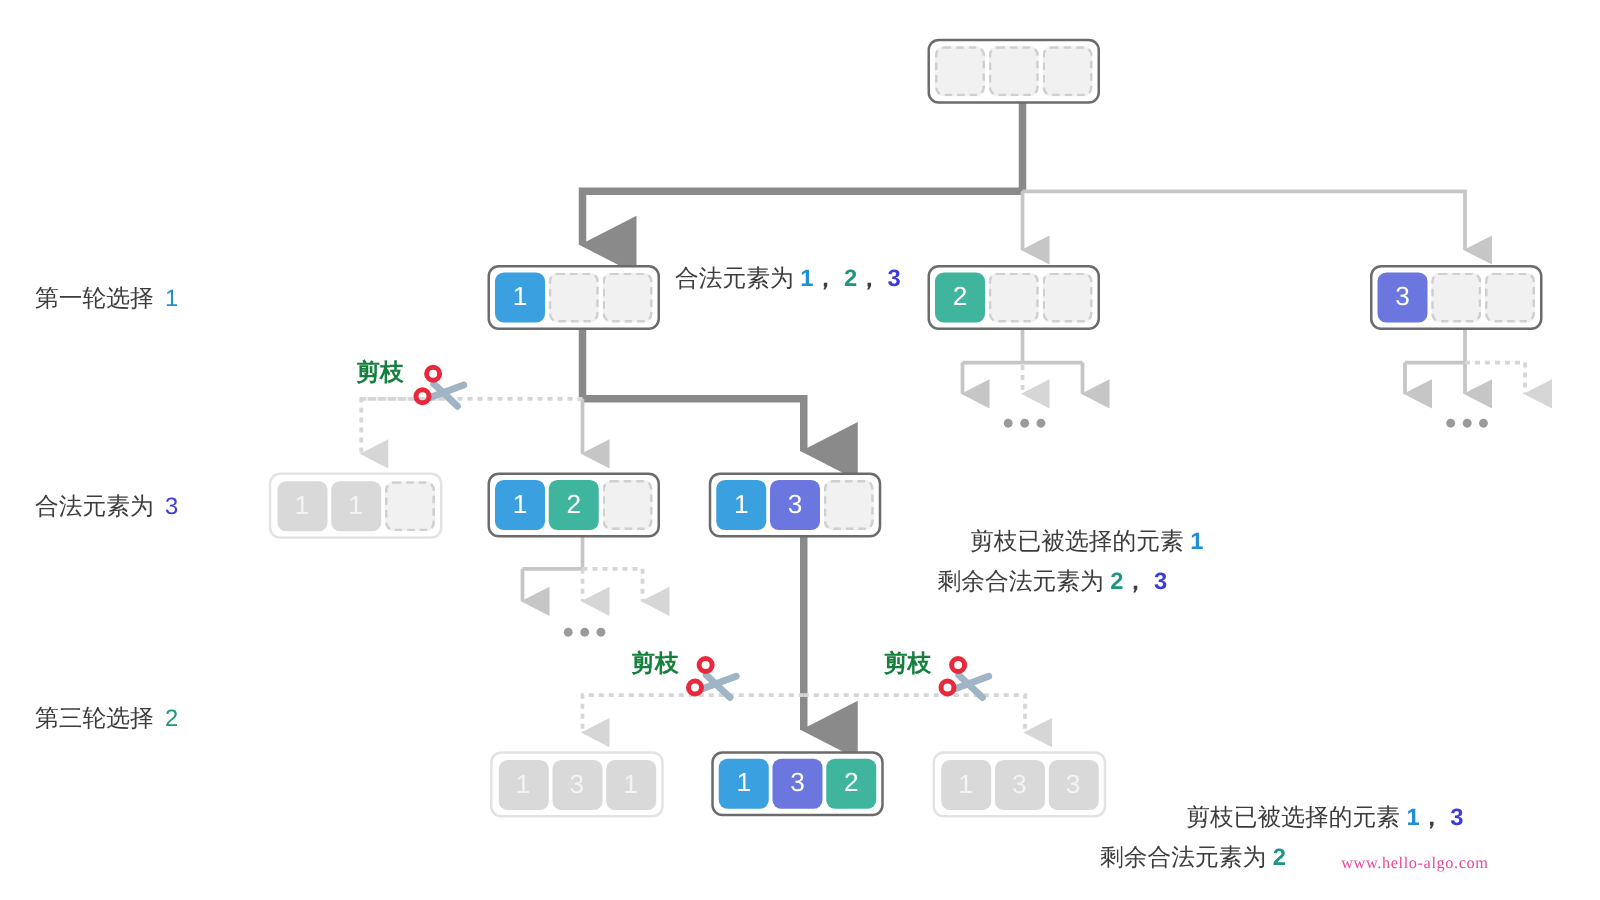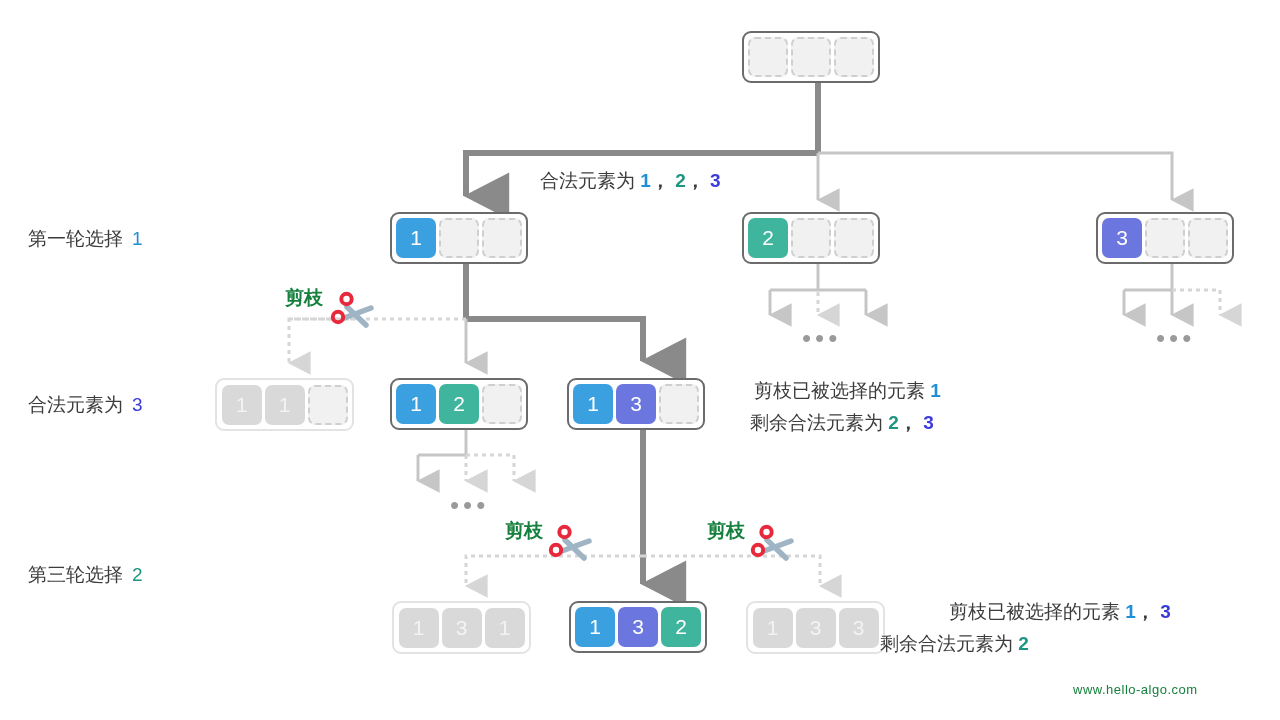--- a/index.html
+++ b/index.html
@@ -20,32 +20,32 @@
   .cell.empty{background:#f1f1f1;border:2px dashed #cfcfcf;color:transparent;}
   .cell.gray{background:#d9d9d9;color:#f3f3f3;}
   .cell.blue{background:#3ba0e0;}
   .cell.teal{background:#40b59d;}
   .cell.purple{background:#6b76de;}
 
   
   .rowlabel{position:absolute;font-size:19px;font-weight:normal;color:#3c3c3c;
             white-space:nowrap;}
   .rowlabel .n{font-size:19px;margin-left:9px;}
-  .note{position:absolute;font-size:19px;color:#3c3c3c;white-space:nowrap;}
+  .note{position:absolute;font-size:19px;color:#3c3c3c;white-space:nowrap;margin-top:42px;}
   .note .n{font-weight:bold;}
   .n.b{color:#1f8fd6;}
   .n.t{color:#1f9480;}
   .n.p{color:#3b3bdd;}
   .sep{color:#3c3c3c;font-weight:bold;}
   .prune-label{position:absolute;font-size:19px;font-weight:bold;color:#15803d;
                white-space:nowrap;}
   .dots{position:absolute;font-size:26px;color:#9a9a9a;letter-spacing:4px;
         line-height:1;}
-  .watermark{position:absolute;font-family:Liberation Sans, sans-serif;
-             font-size:13px;color:#15803d;letter-spacing:.5px;}
+  .watermark{position:absolute;font-family:Liberation Serif, serif;
+             font-size:13px;color:#ec4899;letter-spacing:.5px;}
   .scissors{position:absolute;width:46px;height:40px;}
 </style>
 </head>
 <body>
 
 <div id="stage">
 
   <svg id="wires" viewBox="0 0 1280 720">
     <defs>
       <marker id="ahD" markerWidth="9" markerHeight="9" refX="4.5" refY="7.6" orient="auto" markerUnits="strokeWidth">
@@ -165,21 +165,21 @@
     <span>第三轮选择</span><span class="n t">2</span>
   </div>
 
   <div class="note" style="left:540px;top:168px;">
     <span>合法元素为</span>
     <span class="n b">1</span><span class="sep">，</span>
     <span class="n t">2</span><span class="sep">，</span>
     <span class="n p">3</span>
   </div>
 
-  <div class="note" style="left:754px;top:378px;">
+  <div class="note" style="left:776px;top:378px;">
     <span>剪枝已被选择的元素</span>
     <span class="n b">1</span>
   </div>
   <div class="note" style="left:750px;top:410px;">
     <span>剩余合法元素为</span>
     <span class="n t">2</span><span class="sep">，</span>
     <span class="n p">3</span>
   </div>
 
   <div class="note" style="left:949px;top:599px;">

